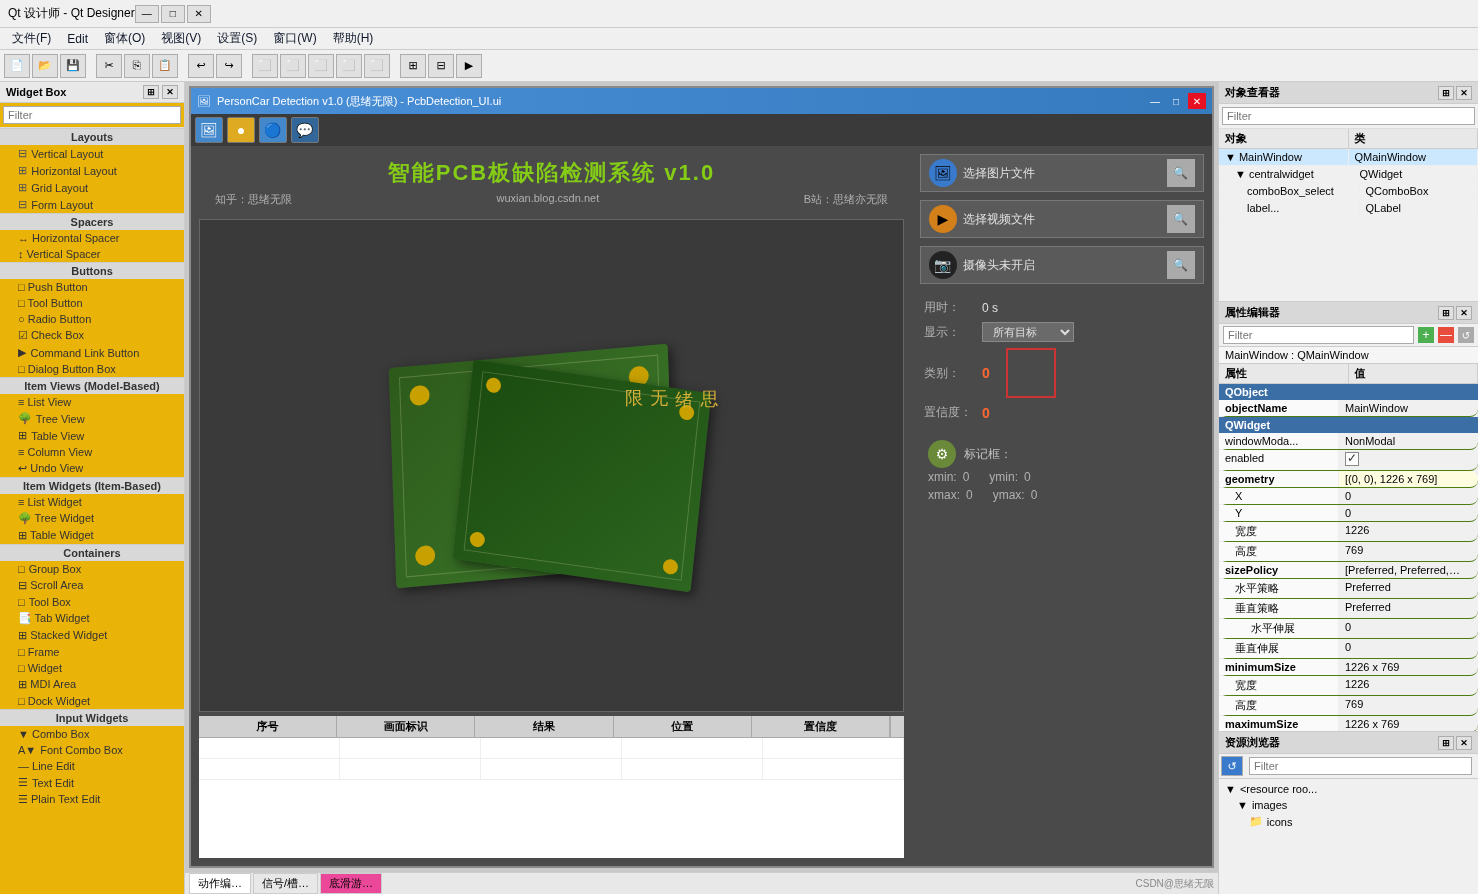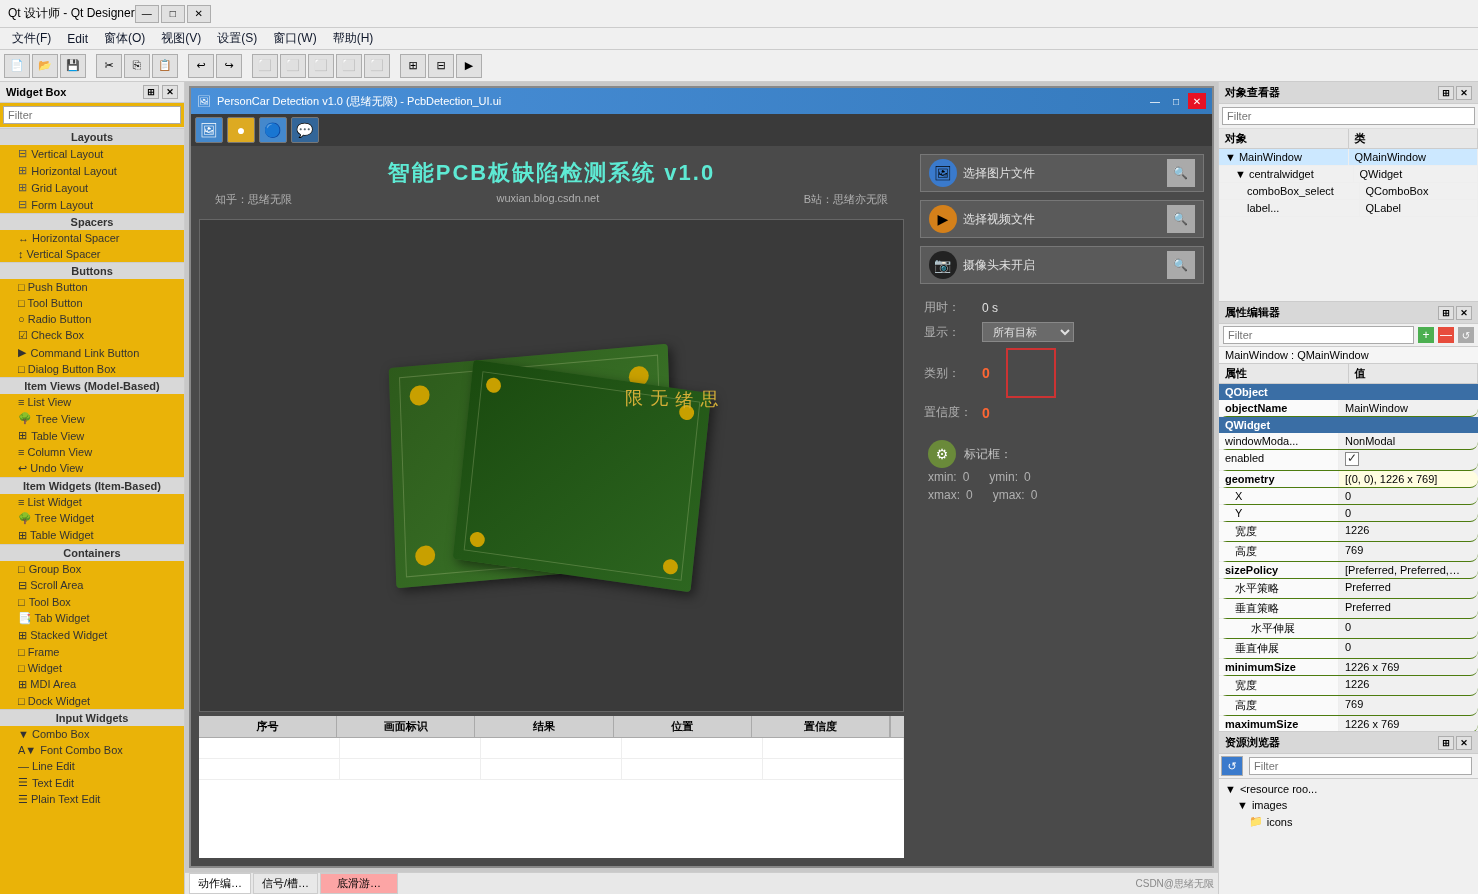--- a/index.html
+++ b/index.html
@@ -39,21 +39,21 @@
     .inner-title { background: linear-gradient(to right, #4a90d9, #357abd); height: 26px; display: flex; align-items: center; justify-content: space-between; padding: 0 6px; }
     .inner-title-icons { display: flex; gap: 3px; }
     .inner-title-btn { width: 18px; height: 16px; display: flex; align-items: center; justify-content: center; color: white; cursor: pointer; font-size: 10px; }
     .inner-title-btn.close-btn { background: #e81123; }
     .inner-toolbar { background: #3a3a3a; height: 32px; display: flex; align-items: center; padding: 0 4px; gap: 4px; }
     .inner-tb-btn { width: 28px; height: 26px; background: #555; border: 1px solid #777; display: flex; align-items: center; justify-content: center; color: white; cursor: pointer; font-size: 14px; border-radius: 2px; }
 
     
     .app-content { flex: 1; background: #4a4a4a; display: flex; overflow: hidden; }
     .app-left { flex: 1; display: flex; flex-direction: column; padding: 4px; }
-    .app-title { text-align: center; font-size: 22px; font-weight: bold; color: #5eead4; padding: 8px 0 4px; letter-spacing: 2px; }
+    .app-title { text-align: center; font-size: 22px; font-weight: bold; color: #84cc16; padding: 8px 0 4px; letter-spacing: 2px; }
     .app-subtitle-row { display: flex; justify-content: space-between; padding: 0 20px; color: #b0b0b0; font-size: 11px; margin-bottom: 8px; }
     .app-image-area { flex: 1; display: flex; align-items: center; justify-content: center; background: #3a3a3a; margin: 4px; border: 1px solid #666; position: relative; overflow: hidden; }
     .pcb-board { width: 280px; height: 220px; background: linear-gradient(135deg, #2d5a1b, #3d7a2b); border-radius: 4px; transform: rotate(-5deg) skewX(-3deg); position: relative; box-shadow: 4px 4px 12px rgba(0,0,0,0.5); }
     .pcb-board2 { width: 240px; height: 200px; background: linear-gradient(135deg, #1a4a0f, #2d6620); border-radius: 4px; transform: rotate(8deg) skewX(2deg); position: absolute; bottom: 20px; right: 20px; box-shadow: 4px 4px 12px rgba(0,0,0,0.5); }
     .pcb-text { position: absolute; right: 30px; top: 50%; transform: translateY(-50%); color: #d4af37; font-size: 18px; writing-mode: vertical-rl; text-orientation: upright; line-height: 1.2; }
 
     
     .app-right { width: 300px; background: #4a4a4a; padding: 8px; display: flex; flex-direction: column; gap: 8px; }
     .action-btn { display: flex; align-items: center; gap: 6px; background: #5a5a5a; border: 1px solid #777; padding: 4px 8px; cursor: pointer; }
     .action-btn-icon { width: 28px; height: 28px; border-radius: 50%; display: flex; align-items: center; justify-content: center; font-size: 14px; flex-shrink: 0; }
@@ -392,21 +392,21 @@
               </div>
             </div>
           </div>
         </div>
       </div>
     </div>
 
     <div style="height:22px;background:#e8e8e8;display:flex;align-items:center;border-top:1px solid #ccc;padding:0 4px;gap:2px;">
       <div style="padding:2px 8px;background:#fff;border:1px solid #ccc;font-size:11px;cursor:pointer;">动作编…</div>
       <div style="padding:2px 8px;background:#e8e8e8;border:1px solid #ccc;font-size:11px;cursor:pointer;">信号/槽…</div>
-      <div style="padding:2px 16px;background:#fca5a5;border:1px solid #ccc;font-size:11px;cursor:pointer;">底滑游…</div>
+      <div style="padding:2px 8px;background:#ec4899;border:1px solid #ccc;font-size:11px;cursor:pointer;">底滑游…</div>
       <div style="margin-left:auto;font-size:10px;color:#888;">CSDN@思绪无限</div>
     </div>
   </div>
 
   <div class="right-panels">
 
     <div class="obj-inspector">
       <div class="panel-header">
         <span>对象查看器</span>
         <div style="display:flex;gap:2px;">

